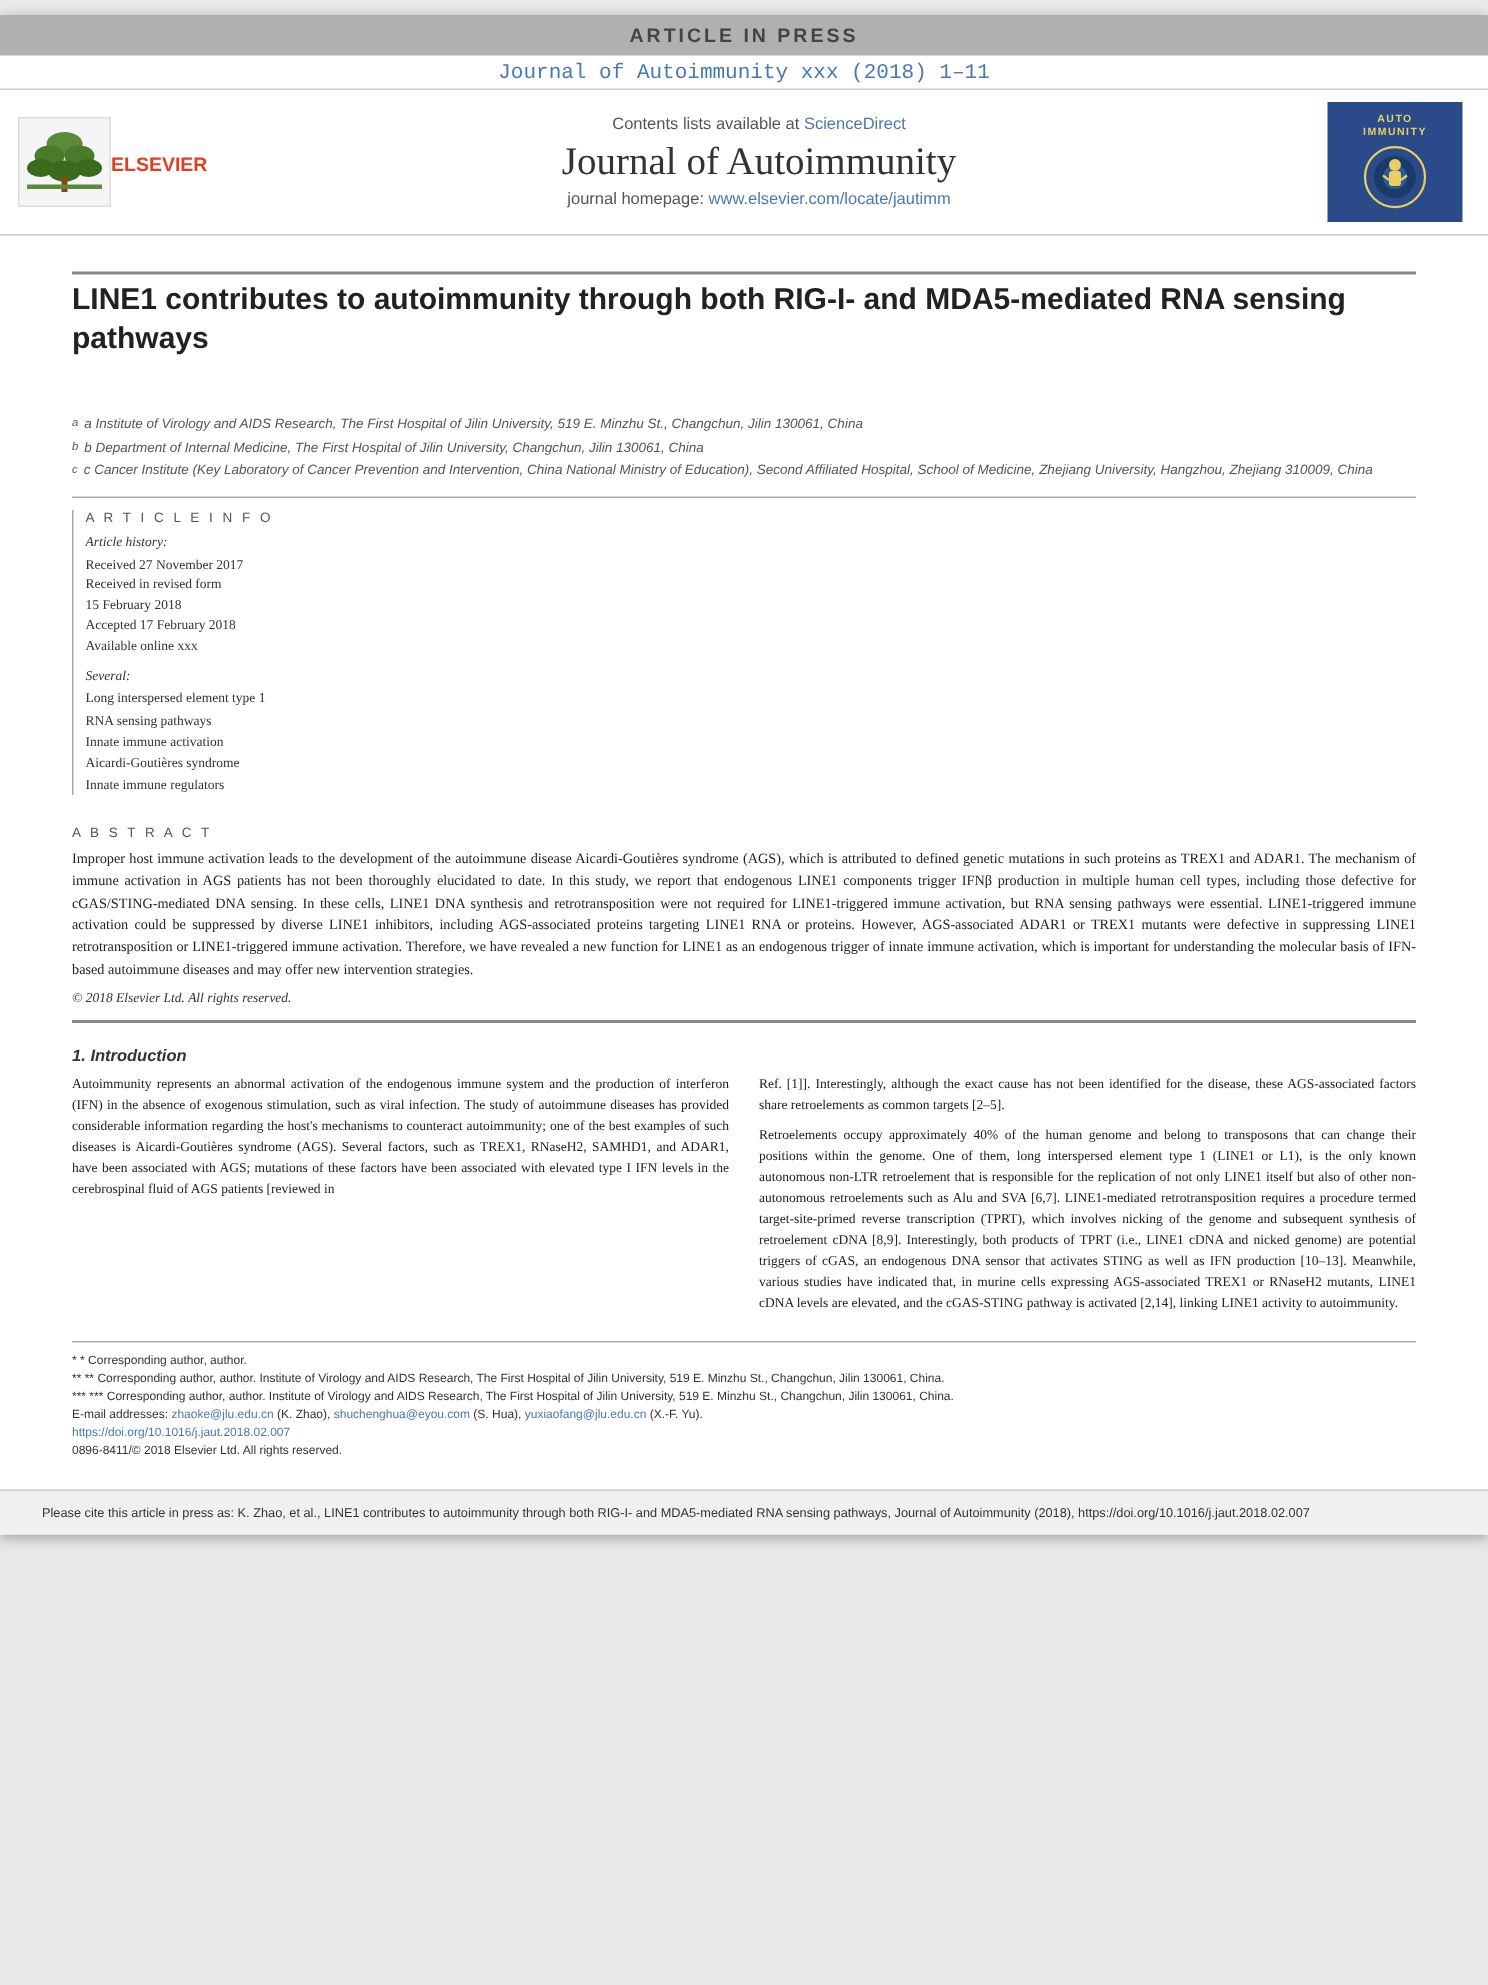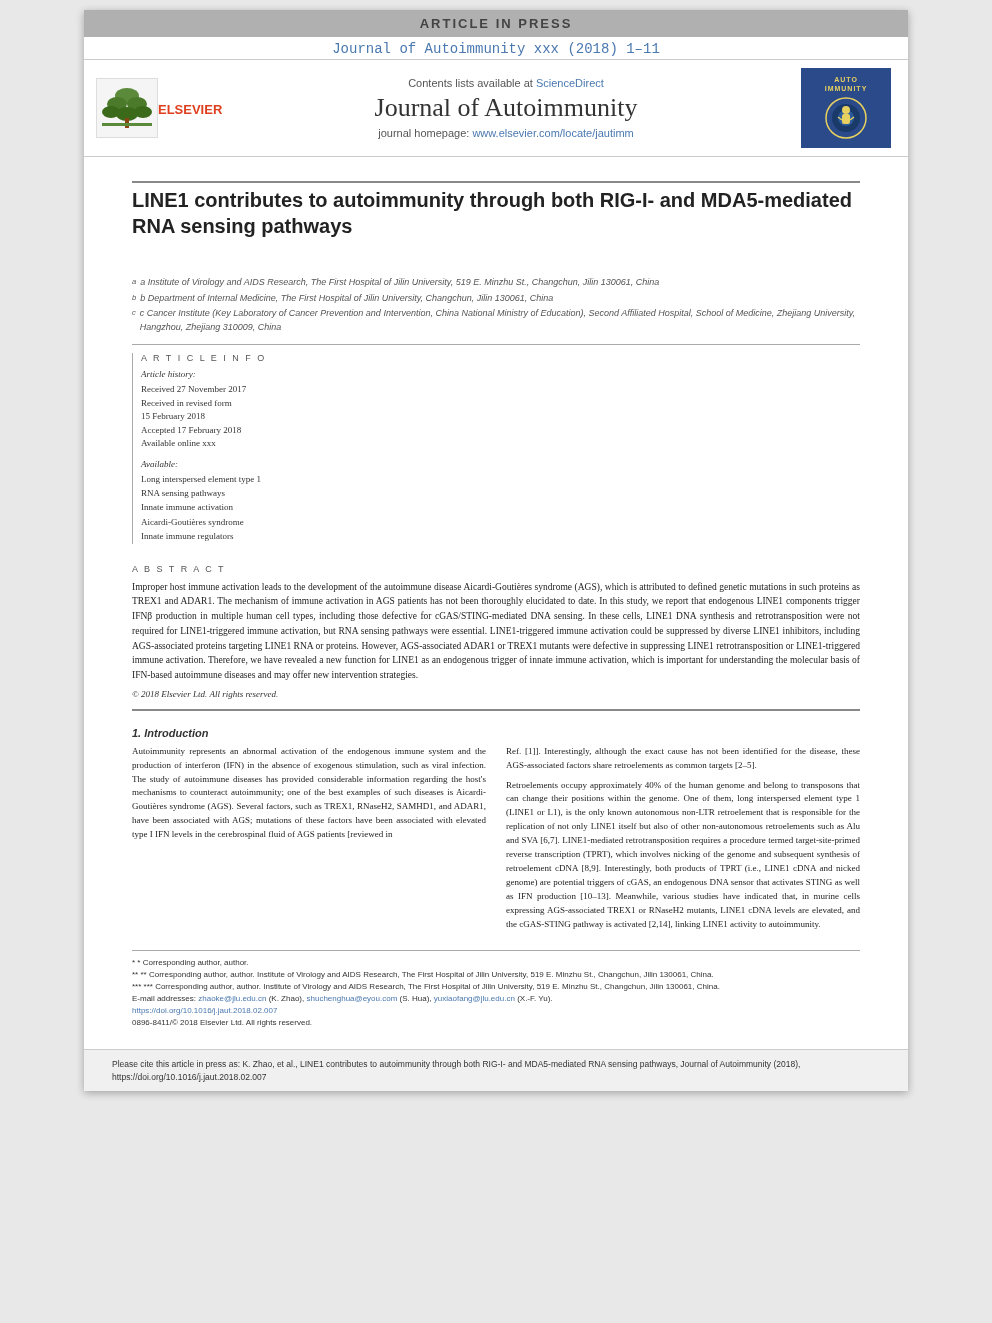--- a/index.html
+++ b/index.html
@@ -4,21 +4,21 @@
   <style>
     * { margin: 0; padding: 0; box-sizing: border-box; }
     body {
       background: #e8e8e8;
       font-family: 'Times New Roman', Times, serif;
       display: flex;
       justify-content: center;
       padding: 10px 0;
     }
     .page {
-      width: 824px;
+      width: 992px;
       background: #fff;
       box-shadow: 0 2px 8px rgba(0,0,0,0.3);
     }
     
     .article-in-press-banner {
       background: #b0b0b0;
       text-align: center;
       padding: 6px 0;
       font-family: Arial, sans-serif;
       font-size: 13px;
@@ -382,21 +382,21 @@
       <div class="left-col left-border-section">
         <div class="section-header-label">A R T I C L E   I N F O</div>
         <div class="article-info-title">Article history:</div>
         <div class="article-info-content">
           <div>Received 27 November 2017</div>
           <div>Received in revised form</div>
           <div>15 February 2018</div>
           <div>Accepted 17 February 2018</div>
           <div>Available online xxx</div>
         </div>
-        <div class="keywords-label">Available:</div>
+        <div class="keywords-label">Several:</div>
         <div class="keywords-list">
           <div>Long interspersed element type 1</div>
           <div>RNA sensing pathways</div>
           <div>Innate immune activation</div>
           <div>Aicardi-Goutières syndrome</div>
           <div>Innate immune regulators</div>
         </div>
       </div>
 
       <div class="right-col">

